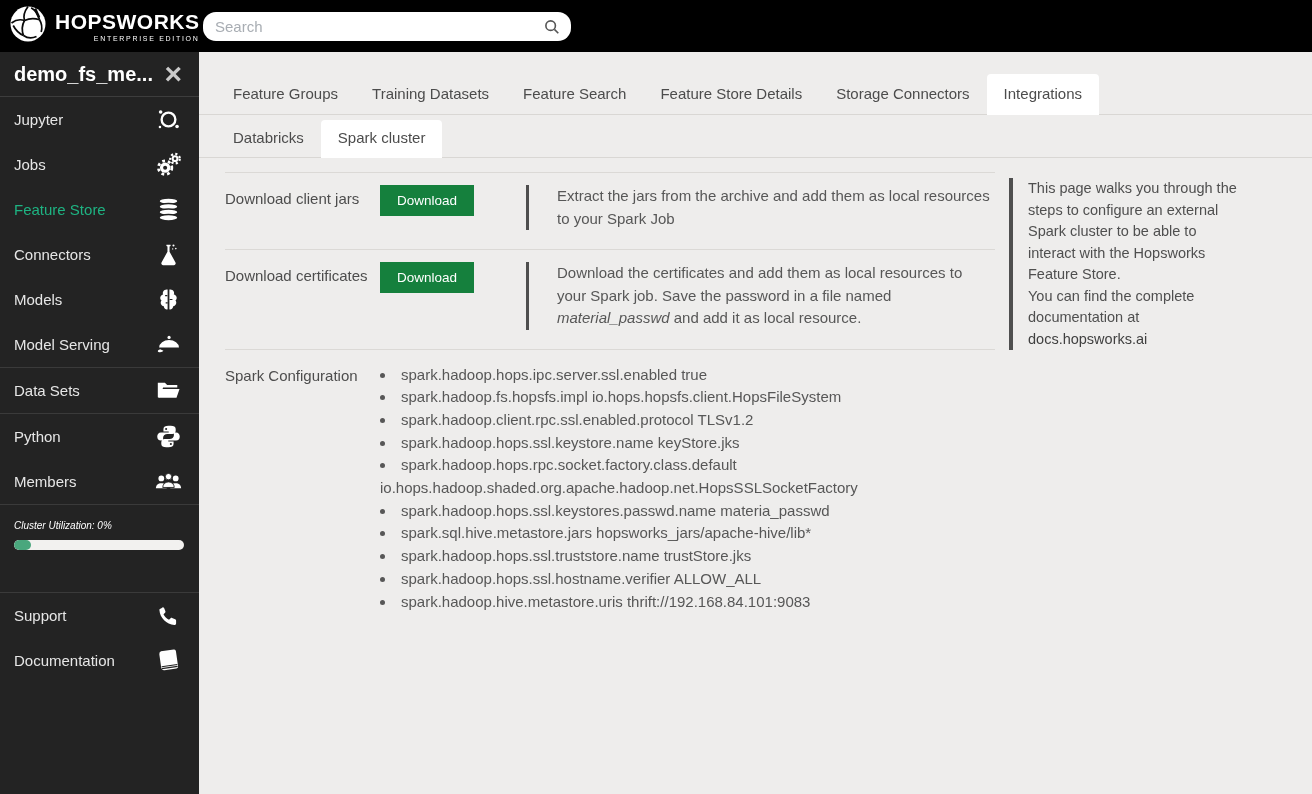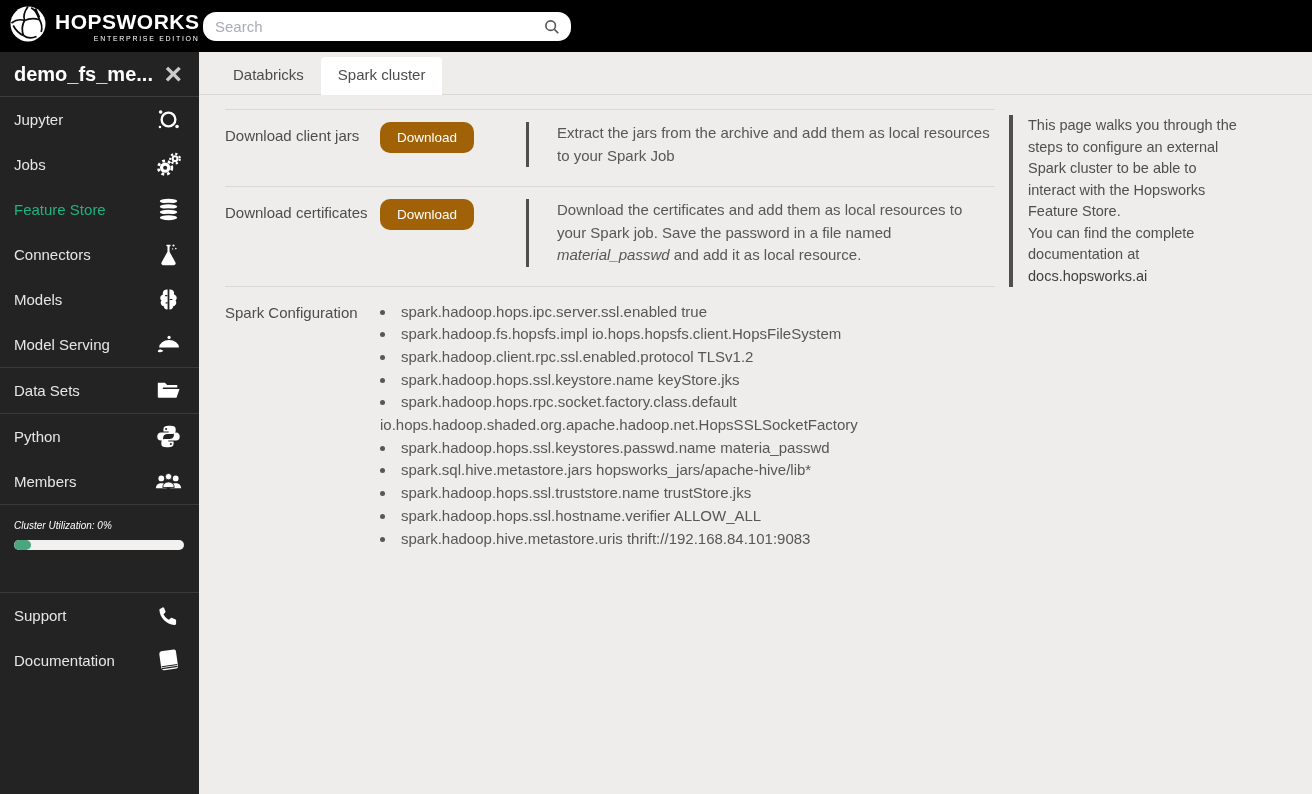--- a/index.html
+++ b/index.html
@@ -52,21 +52,21 @@
   .tab { position:relative; z-index:1; padding:11px 17px 13px; font-size:15px;
     color:#4c4c4c; cursor:pointer; white-space:nowrap; }
   .trow2 .tab { padding:9px 17px 12px; }
   .tab.active { background:#fff; border-radius:4px 4px 0 0; }
 
   .content { display:flex; padding:14px 26px 0 26px; flex:1; min-height:0; }
   .ctable { width:770px; flex:none; }
   .crow { display:flex; border-top:1px solid #dbd9d6; padding:12px 0 19px; }
   .crow-label { width:155px; flex:none; font-size:15px; color:#4d4d4d; line-height:23px; padding-top:2px; }
   .crow-btncol { width:146px; flex:none; }
-  .btn { background:#a16207; color:#fff; border:none; border-radius:10px;
+  .btn { background:#15803d; color:#fff; border:none; border-radius:0;
     padding:8px 17px; font-size:13.5px; cursor:pointer;
     font-family:"Liberation Sans","DejaVu Sans",sans-serif; }
   .crow-desc { flex:1; border-left:3px solid #4e4e4e; padding-left:28px;
     font-size:15px; color:#575757; line-height:22.5px; }
   .crow-desc i { font-style:italic; }
   .config-list { flex:1; list-style-position:inside; font-size:15px; color:#575757;
     line-height:22.7px; padding-top:2px; }
 
   .info { width:232px; flex:none; margin-left:14px; margin-top:6px;
     border-left:4px solid #4f4f4f; padding-left:15px;
@@ -257,20 +257,28 @@
           <g transform="rotate(-8 12 12)" fill="#fff">
             <path d="M6.5 3h11.5a1.7 1.7 0 0 1 1.7 1.7v13.6a1.7 1.7 0 0 1-1.7 1.7H7.3a2.5 2.5 0 0 1-2.6-2.5V5.5A2.5 2.5 0 0 1 6.5 3z"></path>
             <path d="M5.2 16.6h14.1 M5.2 18.3h14.1" stroke="#232323" stroke-width="1" fill="none"></path>
           </g>
         </svg>
       </span>
     </div>
   </div>
 
   <div class="main">
+    <div class="trow trow1">
+      <div class="tab">Feature Groups</div>
+      <div class="tab">Training Datasets</div>
+      <div class="tab">Feature Search</div>
+      <div class="tab">Feature Store Details</div>
+      <div class="tab">Storage Connectors</div>
+      <div class="tab active">Integrations</div>
+    </div>
 
     <div class="trow trow2">
       <div class="tab">Databricks</div>
       <div class="tab active">Spark cluster</div>
     </div>
 
     <div class="content">
       <div class="ctable">
 
         <div class="crow">

